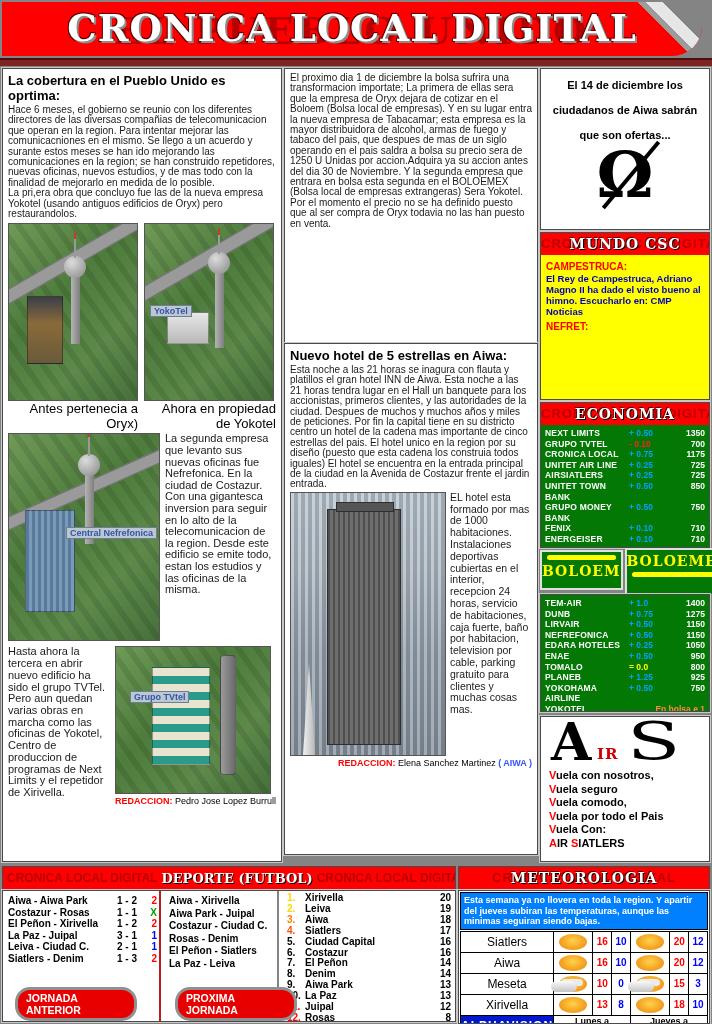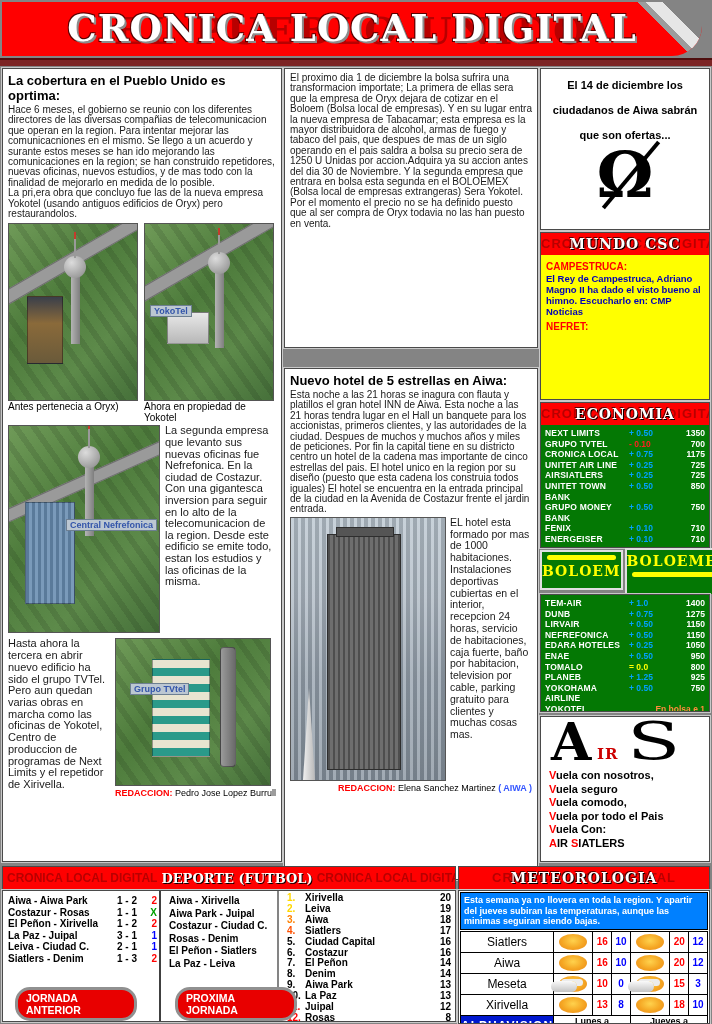--- a/index.html
+++ b/index.html
@@ -25,21 +25,21 @@
     linear-gradient(135deg,#6f9a58,#4e7c3c 40%,#5d8a4a 70%,#46703a);
     border:1px solid #555;overflow:hidden;box-sizing:border-box;flex:none;}
   .road{position:absolute;background:#9a9a9a;border-top:1px solid #6e6e6e;border-bottom:1px solid #6e6e6e;}
   .tower{position:absolute;width:9px;background:linear-gradient(90deg,#b4b4b4,#7e7e7e);}
   .tower::before{content:'';position:absolute;left:-7px;top:-20px;width:22px;height:22px;border-radius:50%;
     background:radial-gradient(circle at 35% 30%,#dcdcdc,#868686);}
   .tower::after{content:'';position:absolute;left:3px;top:-44px;width:2px;height:26px;background:linear-gradient(#c43c2c 0 7px,#9a9a9a 7px);}
   .bld{position:absolute;border:1px solid rgba(0,0,0,.35);}
   .sign{position:absolute;background:#bcc7d2;border:1px solid #6d7f92;color:#3355aa;font-weight:bold;font-size:9px;padding:0 3px;white-space:nowrap;}
   figure{margin:0;}
-  figcaption{font-size:10px;text-align:left;color:#000;}
+  figcaption{font-size:13px;text-align:right;color:#000;}
 
   .photo-city{position:relative;flex:none;border:1px solid #555;overflow:hidden;box-sizing:border-box;background:
     repeating-linear-gradient(90deg,rgba(255,255,255,.22) 0 3px,rgba(0,0,0,.14) 3px 7px),
     linear-gradient(180deg,#b9c5cf 0,#aeb9c4 30%,#97a3af 60%,#87939f);}
   .htower{position:absolute;left:36px;top:16px;width:72px;height:234px;border:1px solid #2e2e2e;background:
     repeating-linear-gradient(90deg,#4e4e4e 0 2px,#6e6e6e 2px 5px),#5e5e5e;}
   .htower::before{content:'';position:absolute;left:8px;top:-8px;width:56px;height:8px;background:#555;border:1px solid #2e2e2e;}
   .obelisk{position:absolute;left:12px;bottom:0;width:12px;height:92px;background:linear-gradient(90deg,#f0f0f0,#b8b8b8);
     clip-path:polygon(50% 0,100% 100%,0 100%);}
 
@@ -50,21 +50,21 @@
   .rowB{display:flex;gap:5px;margin-top:2px;}
   .photoB{width:152px;height:208px;}
   .sideB{flex:1;font-size:11px;line-height:11.6px;margin:0;color:#1a1a1a;}
   .rowC{display:flex;gap:5px;margin-top:5px;}
   .sideC{width:108px;font-size:11px;line-height:11.7px;margin:0;color:#1a1a1a;}
   .photoC{width:156px;height:148px;}
   .byline{font-size:9px;margin-top:2px;text-align:right;white-space:nowrap;}
 
   
   .mid1{left:284px;top:68px;width:254px;height:280px;padding:4px 5px;}
-  .mid2{left:284px;top:368px;width:254px;height:512px;padding:4px 5px;}
+  .mid2{left:284px;top:343px;width:254px;height:512px;padding:4px 5px;}
   .hotel-row{display:flex;gap:4px;margin-top:2px;}
   .photoH{width:156px;height:264px;}
   .sideH{flex:1;font-size:10.5px;line-height:11.8px;margin:0;color:#1a1a1a;}
 
   
   .promo{left:540px;top:68px;width:170px;height:162px;text-align:center;padding-top:10px;}
   .promo-line{font-size:11px;font-weight:bold;margin:0 2px 13px 2px;}
   .omega-wrap{position:relative;display:inline-block;margin-top:-8px;}
   .omega{font:bold 64px "DejaVu Serif",serif;line-height:58px;}
   .omega-slash{position:absolute;left:8px;top:-10px;width:52px;height:78px;pointer-events:none;}
@@ -105,21 +105,21 @@
   .ad-line{font-size:11px;font-weight:bold;line-height:13.5px;}
   .ad-line::first-letter{color:#ff0000;}
   .ad-brand{font-size:11px;font-weight:bold;line-height:13.5px;}
   .brand-red{color:#ff0000;}
 
   
   .sport-header{position:absolute;left:2px;top:866px;width:454px;height:24px;background:#ff0000;display:flex;align-items:center;overflow:hidden;border:1px solid #4a4a4a;box-sizing:border-box;}
   .sport-wm{color:#b80000;font-weight:bold;font-size:12px;white-space:nowrap;flex:none;padding:0 4px;}
   .sport-title{color:#fff;font:bold 13px "DejaVu Serif",serif;white-space:nowrap;flex:none;text-shadow:1px 1px 0 #000;}
   .sports{left:2px;top:890px;width:454px;height:132px;display:flex;padding:0;}
-  .res-col{width:158px;padding:4px 2px 0 5px;border-right:2px solid #404040;position:relative;box-sizing:border-box;}
+  .res-col{width:158px;padding:4px 2px 0 5px;border-right:2px solid #b91c1c;position:relative;box-sizing:border-box;}
   .fix-col{width:118px;padding:4px 2px 0 8px;border-right:2px solid #848484;position:relative;box-sizing:border-box;}
   .stand-col{flex:1;padding:2px 4px 0 8px;box-sizing:border-box;}
   .rrow{display:flex;font-size:10px;font-weight:bold;line-height:11.5px;}
   .rmatch{flex:1;}
   .rscore{width:30px;}
   .rmark{width:10px;text-align:right;}
   .fixrow{font-size:10px;font-weight:bold;line-height:12.5px;}
   .strow{display:flex;font-size:10px;font-weight:bold;line-height:10.9px;}
   .pos{width:18px;}
   .team{flex:1;}

